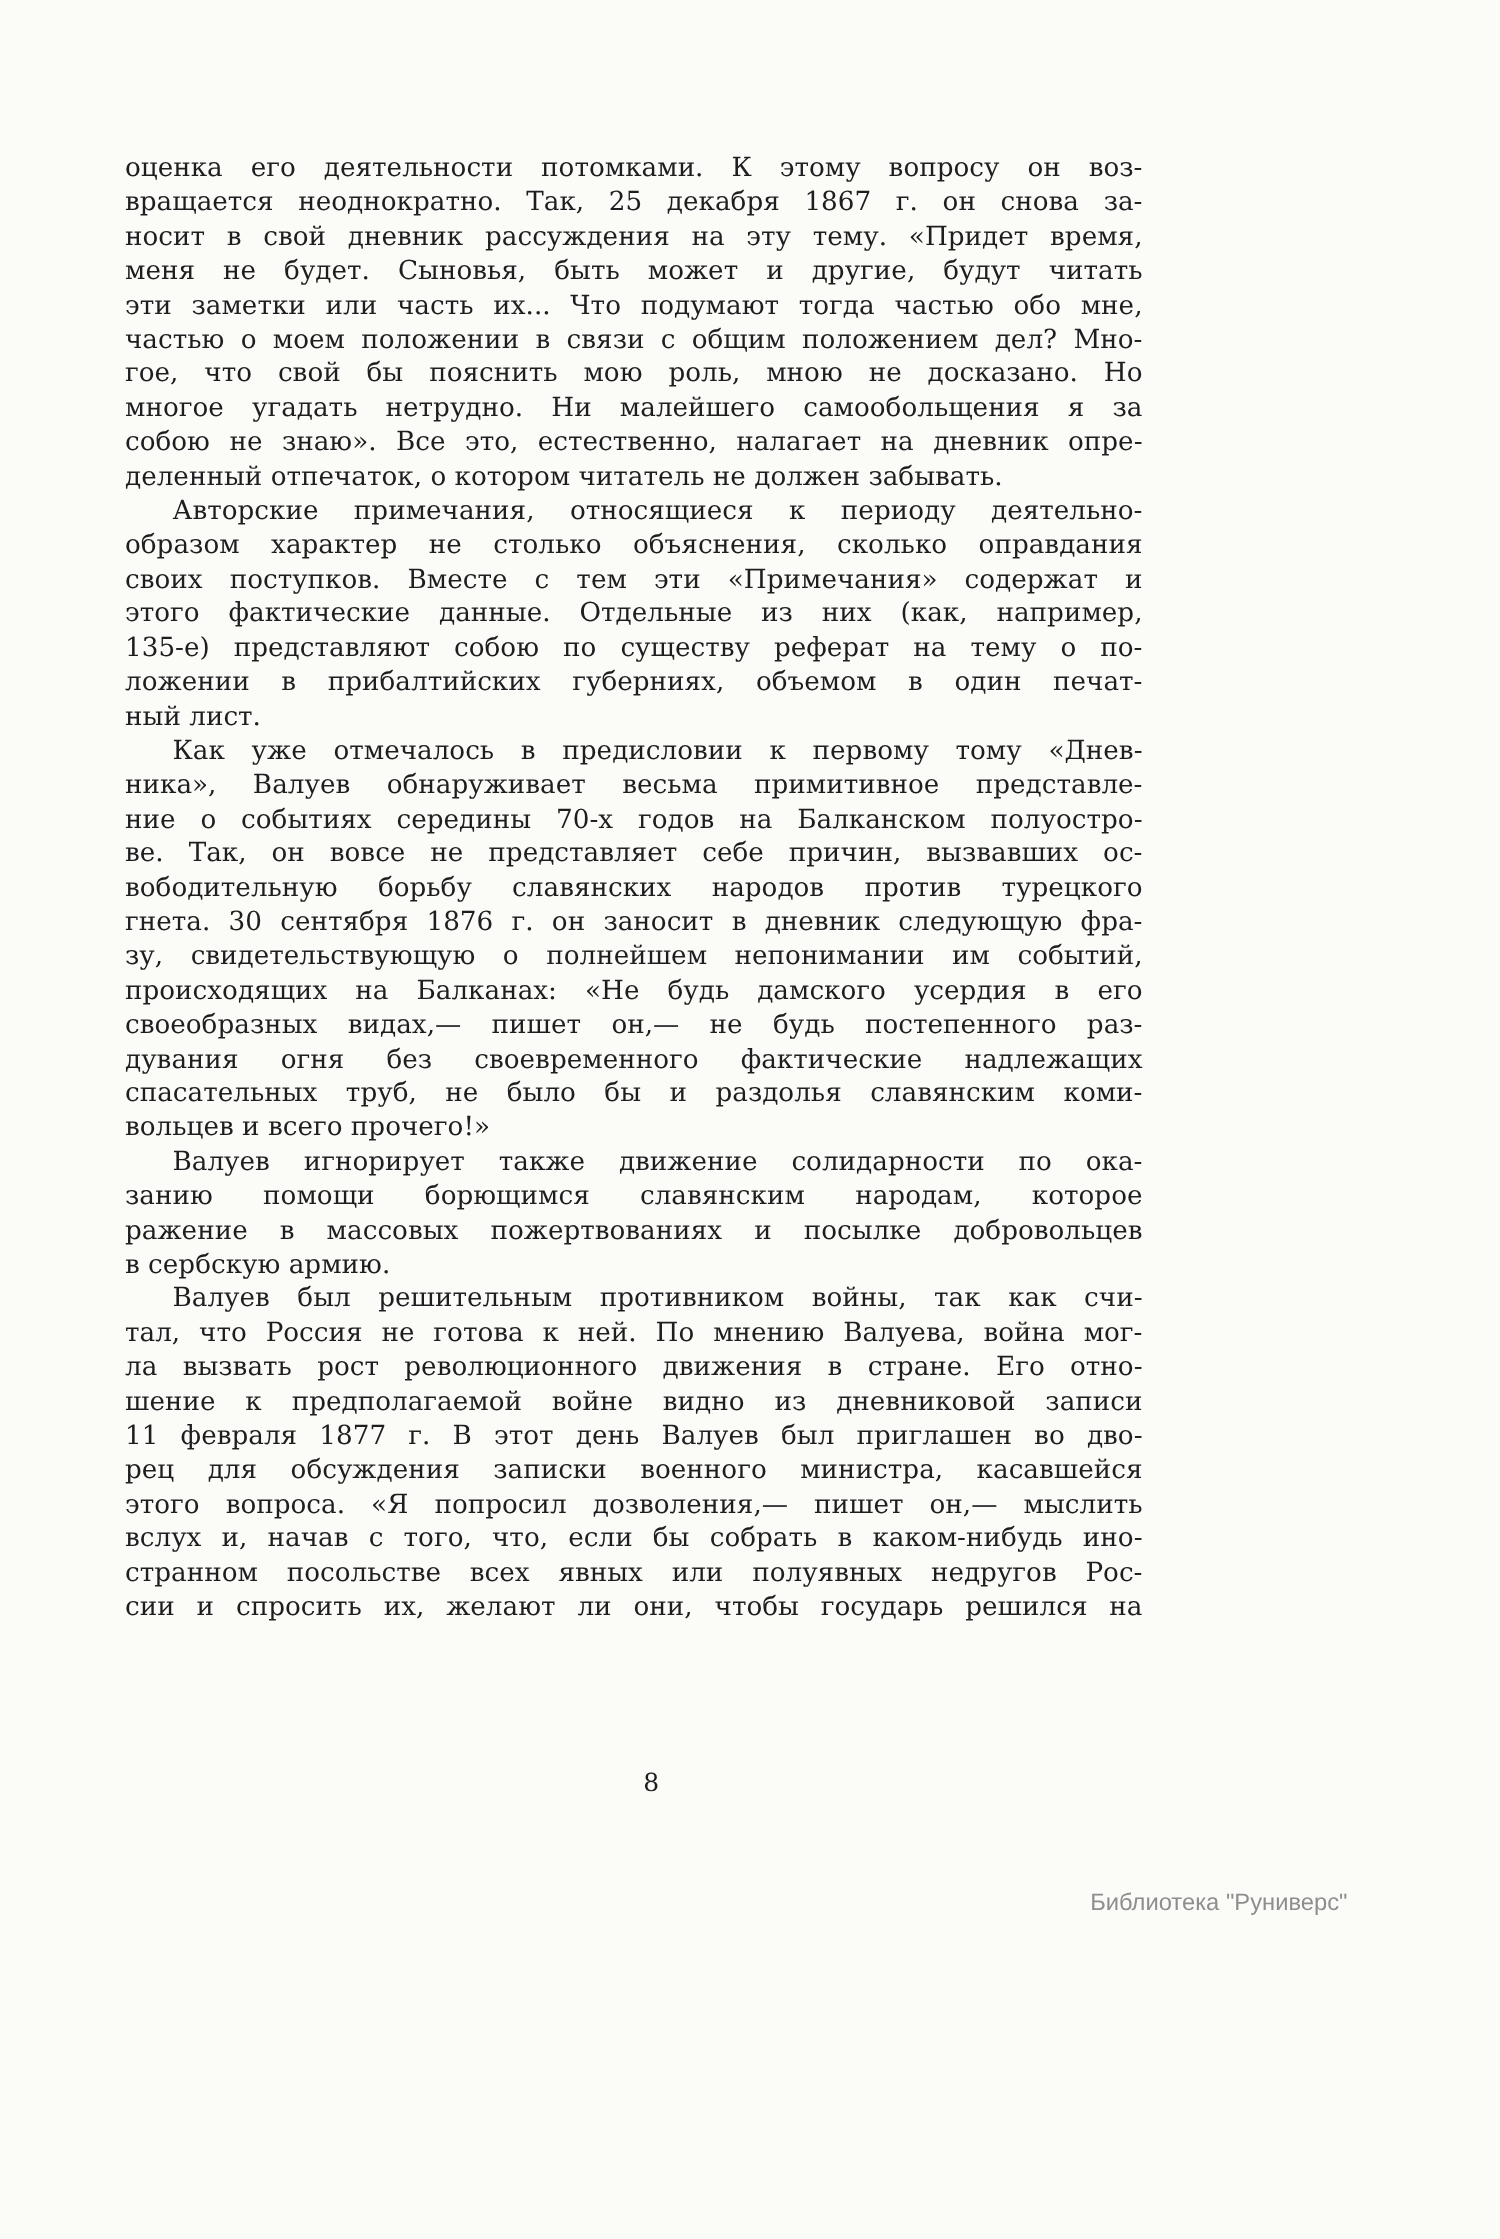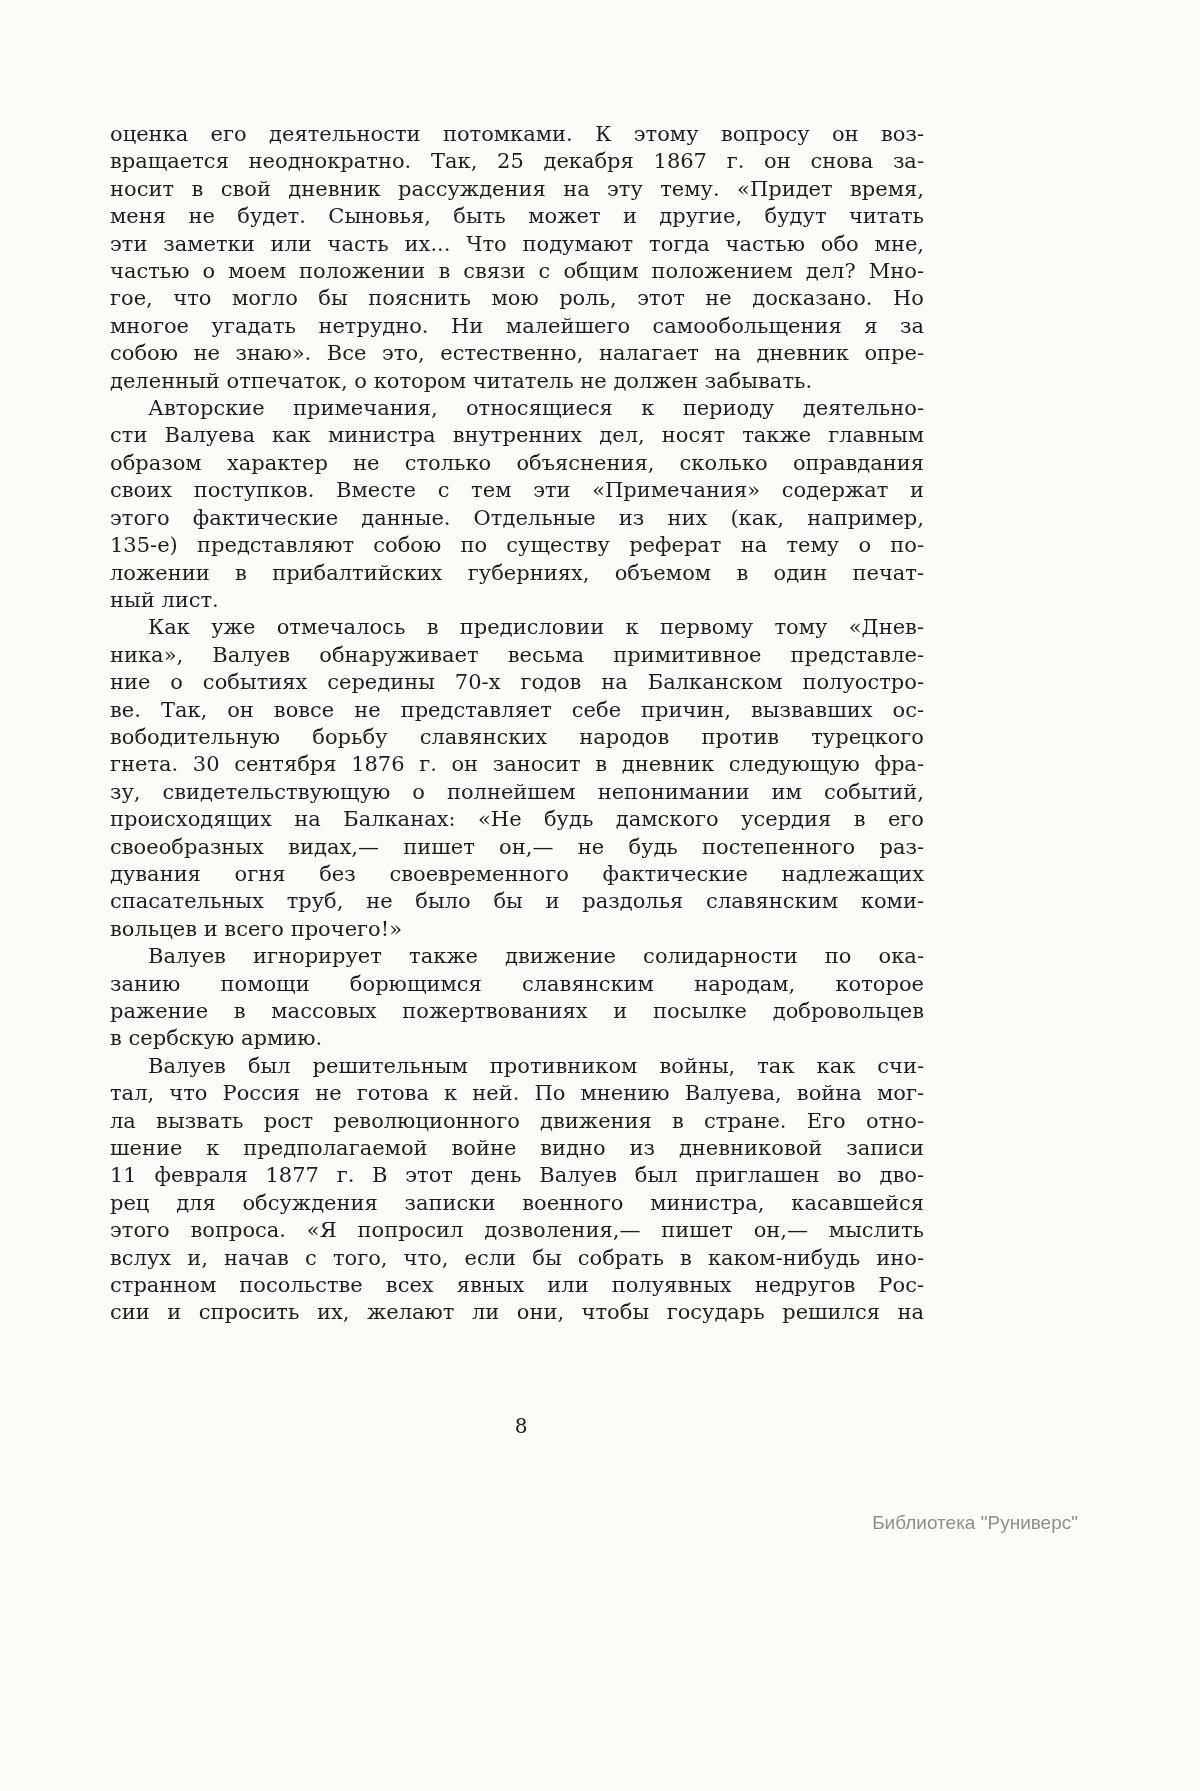--- a/index.html
+++ b/index.html
@@ -13,21 +13,21 @@
     font-family: "DejaVu Serif", "Liberation Serif", serif;
     position: relative;
     overflow: hidden;
   }
   .page {
     position: absolute;
     inset: 0;
   }
   .text-block {
     position: absolute;
-    left: 110px;
+    left: 100px;
     top: 121px;
     width: 814px;
     color: var(--text, #1e1e20);
     font-size: 21px;
     line-height: 27.4px;
   }
   .paragraph {
     margin: 0;
   }
   .line {
@@ -63,28 +63,27 @@
 
 <div class="page">
   <div class="text-block" id="text-block">
       <div class="paragraph">
         <div class="line">оценка его деятельности потомками. К этому вопросу он воз-</div>
         <div class="line">вращается неоднократно. Так, 25 декабря 1867 г. он снова за-</div>
         <div class="line">носит в свой дневник рассуждения на эту тему. «Придет время,</div>
         <div class="line">меня не будет. Сыновья, быть может и другие, будут читать</div>
         <div class="line">эти заметки или часть их... Что подумают тогда частью обо мне,</div>
         <div class="line">частью о моем положении в связи с общим положением дел? Мно-</div>
-        <div class="line">гое, что могло бы пояснить мою роль, этот не досказано. Но</div>
+        <div class="line">гое, что свой бы пояснить мою роль, мною не досказано. Но</div>
         <div class="line">многое угадать нетрудно. Ни малейшего самообольщения я за</div>
         <div class="line">собою не знаю». Все это, естественно, налагает на дневник опре-</div>
         <div class="line last-line">деленный отпечаток, о котором читатель не должен забывать.</div>
       </div>
       <div class="paragraph">
         <div class="line first-indent">Авторские примечания, относящиеся к периоду деятельно-</div>
-        <div class="line">сти Валуева как министра внутренних дел, носят также главным</div>
         <div class="line">образом характер не столько объяснения, сколько оправдания</div>
         <div class="line">своих поступков. Вместе с тем эти «Примечания» содержат и</div>
         <div class="line">этого фактические данные. Отдельные из них (как, например,</div>
         <div class="line">135-е) представляют собою по существу реферат на тему о по-</div>
         <div class="line">ложении в прибалтийских губерниях, объемом в один печат-</div>
         <div class="line last-line">ный лист.</div>
       </div>
       <div class="paragraph">
         <div class="line first-indent">Как уже отмечалось в предисловии к первому тому «Днев-</div>
         <div class="line">ника», Валуев обнаруживает весьма примитивное представле-</div>

